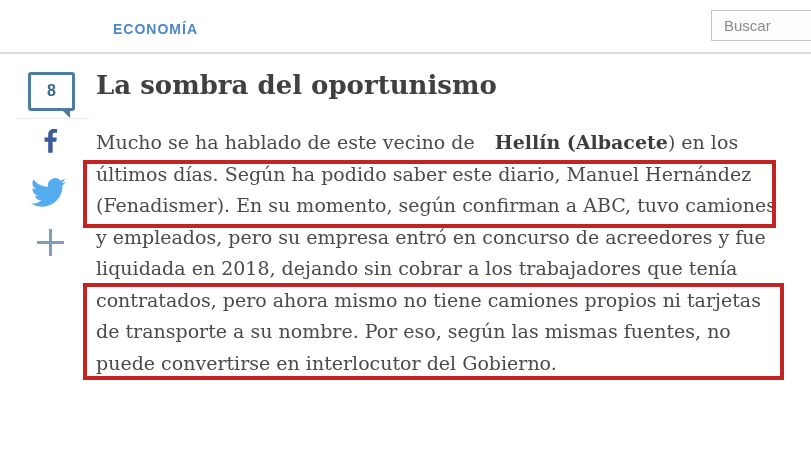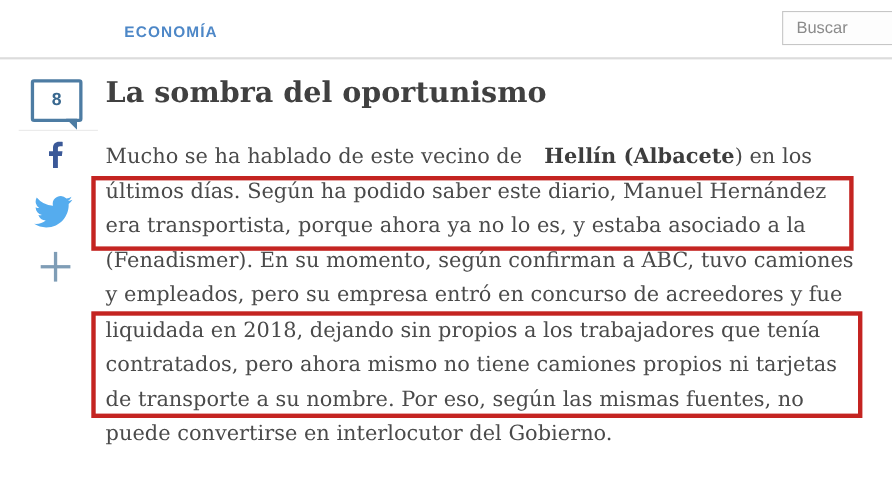--- a/index.html
+++ b/index.html
@@ -136,23 +136,22 @@
     <span class="bar-v"></span>
       <span class="bar-h"></span>
   </span>
 </button>
 
 <h1 class="article-title">La sombra del oportunismo</h1>
 
 <div class="article-body">
   <div class="article-line"><span>Mucho se ha hablado de este vecino de </span><span class="bold-seg">Hellín (Albacete</span><span>) en los</span></div>
   <div class="article-line">últimos días. Según ha podido saber este diario, Manuel Hernández</div>
-  <div class="article-line">era transportista, porque ahora ya no lo es, y estaba asociado a la</div>
   <div class="article-line">(Fenadismer). En su momento, según confirman a ABC, tuvo camiones</div>
   <div class="article-line">y empleados, pero su empresa entró en concurso de acreedores y fue</div>
-  <div class="article-line">liquidada en 2018, dejando sin propios a los trabajadores que tenía</div>
+  <div class="article-line">liquidada en 2018, dejando sin cobrar a los trabajadores que tenía</div>
   <div class="article-line">contratados, pero ahora mismo no tiene camiones propios ni tarjetas</div>
   <div class="article-line">de transporte a su nombre. Por eso, según las mismas fuentes, no</div>
   <div class="article-line">puede convertirse en interlocutor del Gobierno.</div>
 </div>
 
 <div class="annotation-box annotation-box-1"></div>
 <div class="annotation-box annotation-box-2"></div>
 
 </body></html>

